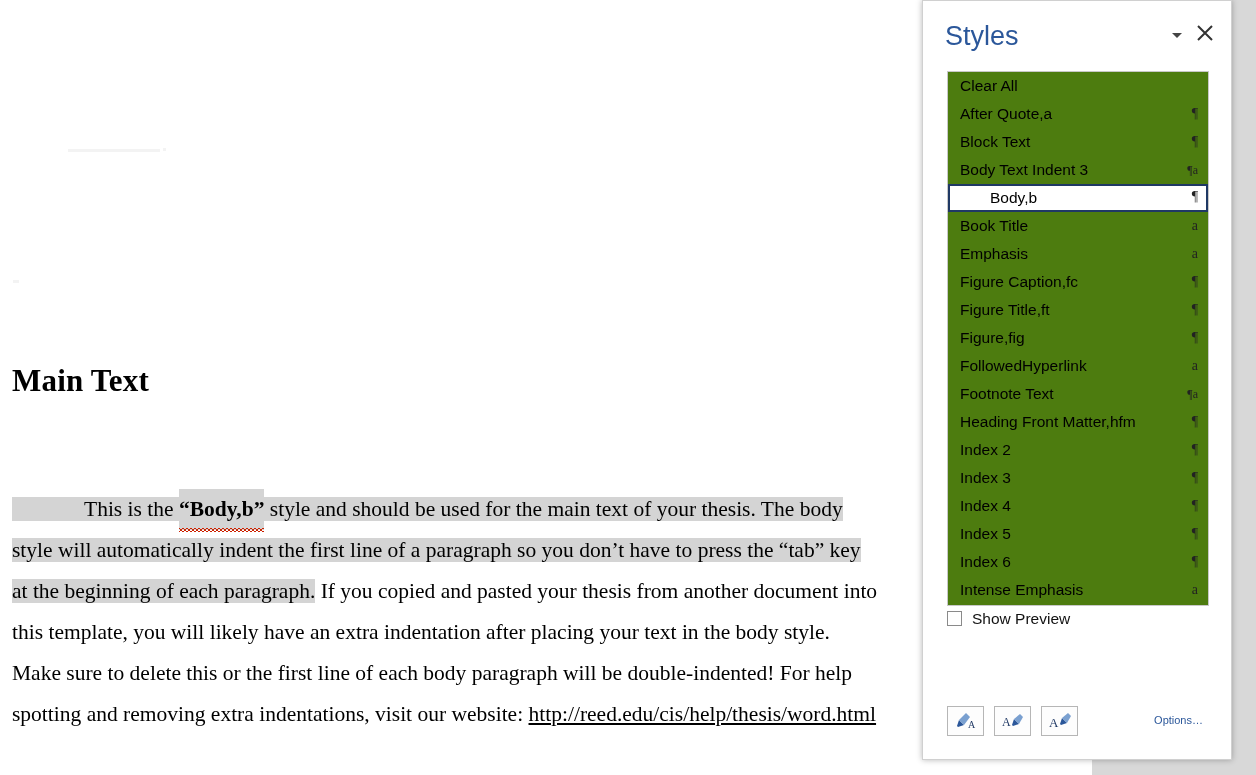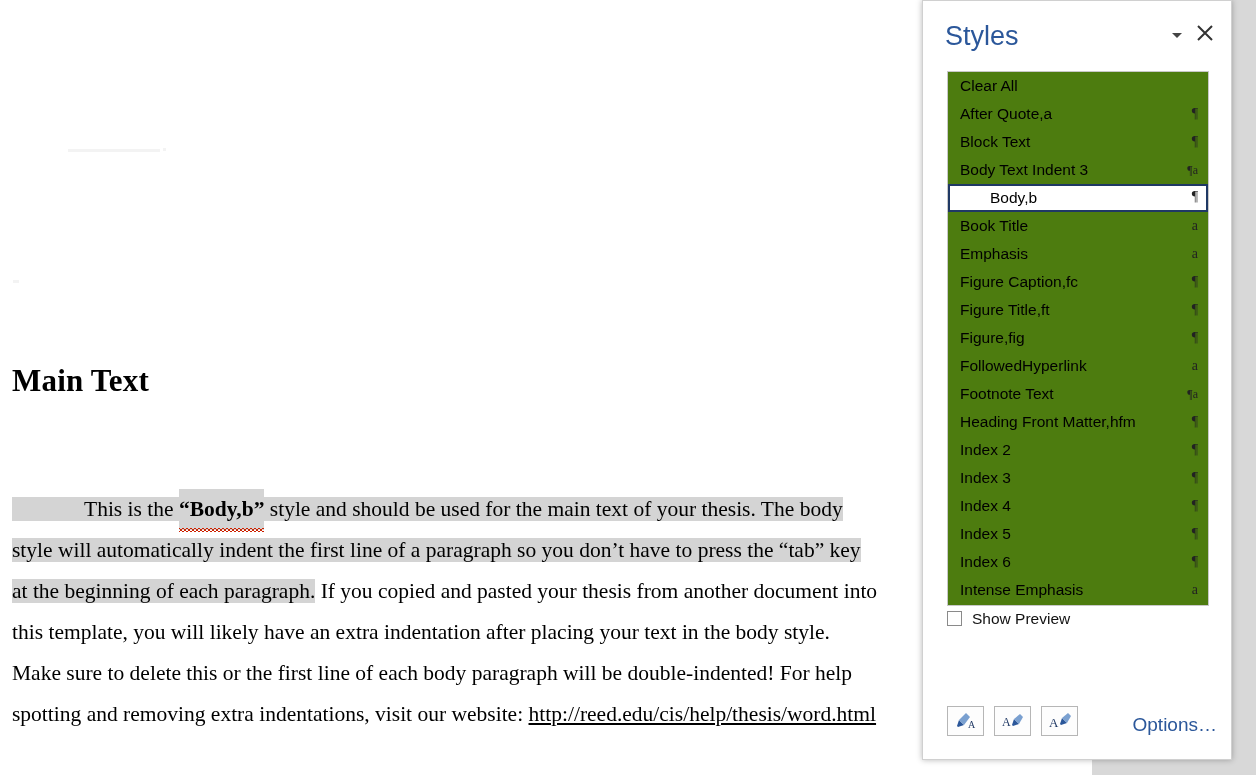--- a/index.html
+++ b/index.html
@@ -248,23 +248,23 @@
     background: #fdfdfd;
     display: flex;
     align-items: center;
     justify-content: center;
     cursor: pointer;
     box-sizing: border-box;
   }
 
   #options-link {
     position: absolute;
-    right: 14px;
+    right: 28px;
     top: 713px;
-    font-size: 19px;
+    font-size: 11px;
     color: #2b579a;
     cursor: pointer;
     font-family: "Liberation Sans", sans-serif;
   }
 
   .small-a {
     font-family: "Liberation Serif", serif;
   }
 </style>
 </head>

